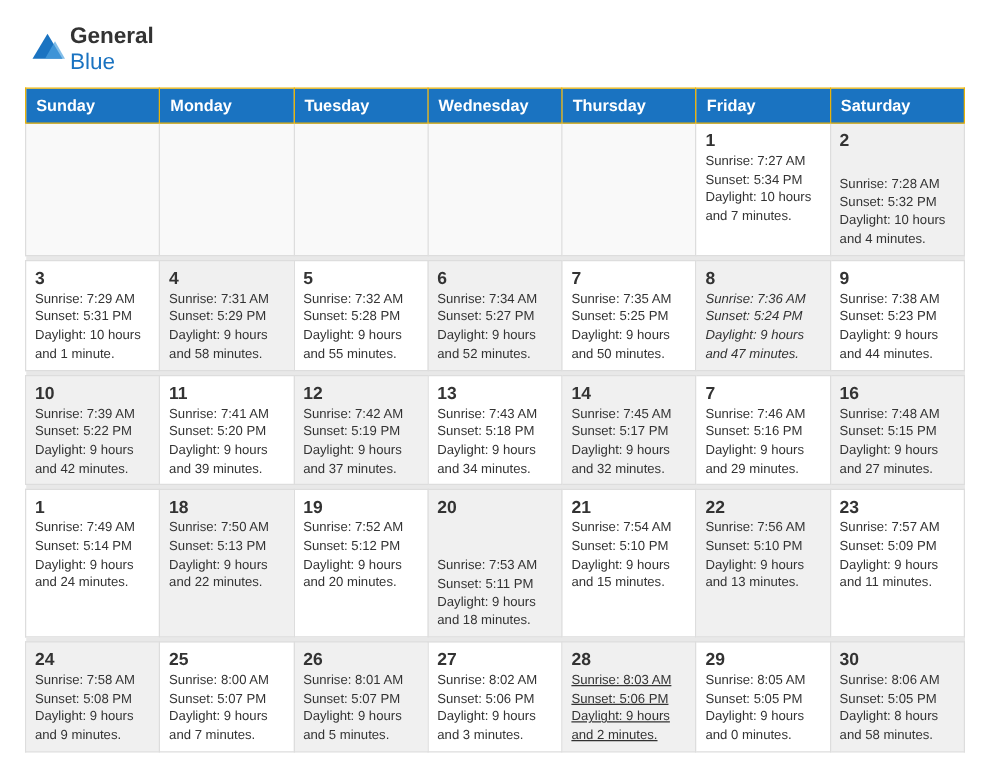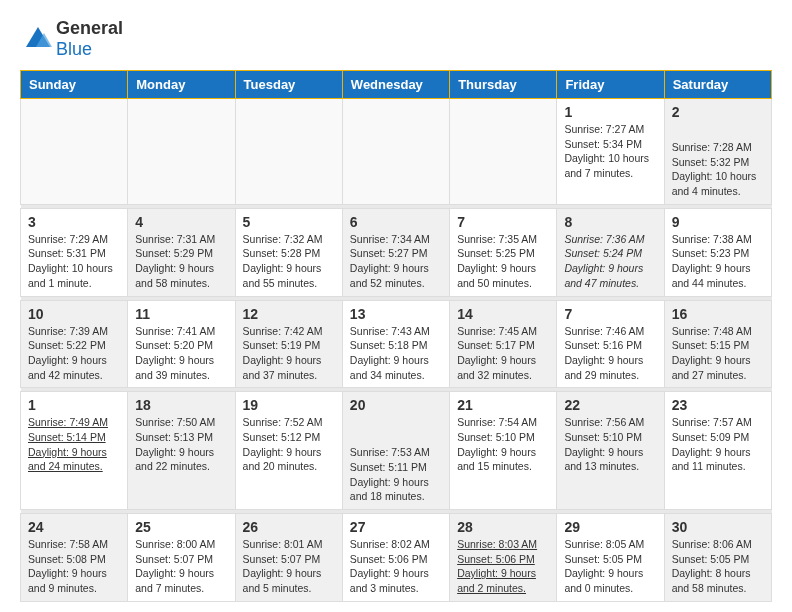--- a/index.html
+++ b/index.html
@@ -194,21 +194,21 @@
 Sunset: 5:15 PM
 Daylight: 9 hours and 27 minutes.</div>
           </td>
         </tr>
         <tr class="row-separator">
           <td colspan="7"></td>
         </tr>
         <tr>
           <td>
             <span class="day-num">1</span>
-            <div class="day-info" style="white-space: pre-line; text-decoration: underline;">Sunrise: 7:49 AM
+            <div class="day-info" style="white-space: pre-line;">Sunrise: 7:49 AM
 Sunset: 5:14 PM
 Daylight: 9 hours and 24 minutes.</div>
           </td>
           <td class="shaded">
             <span class="day-num">18</span>
             <div class="day-info" style="white-space: pre-line;">Sunrise: 7:50 AM
 Sunset: 5:13 PM
 Daylight: 9 hours and 22 minutes.</div>
           </td>
           <td>

